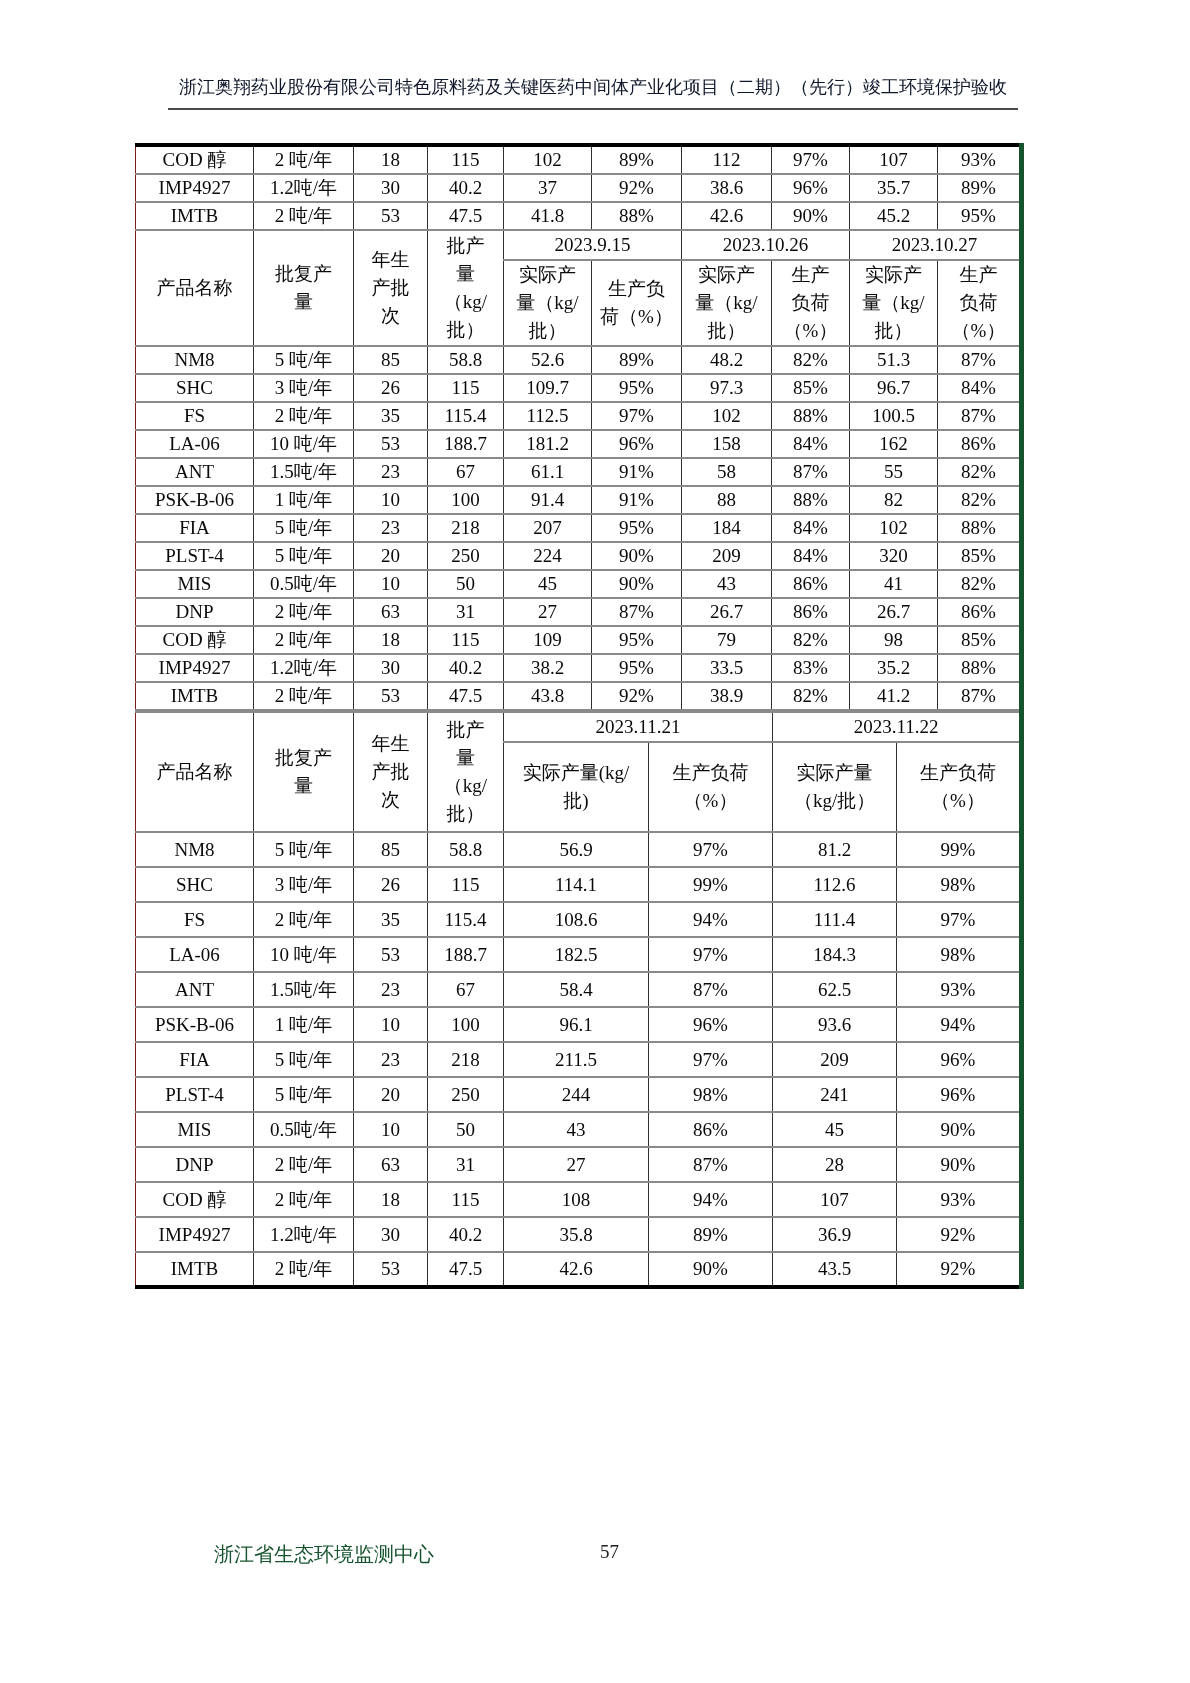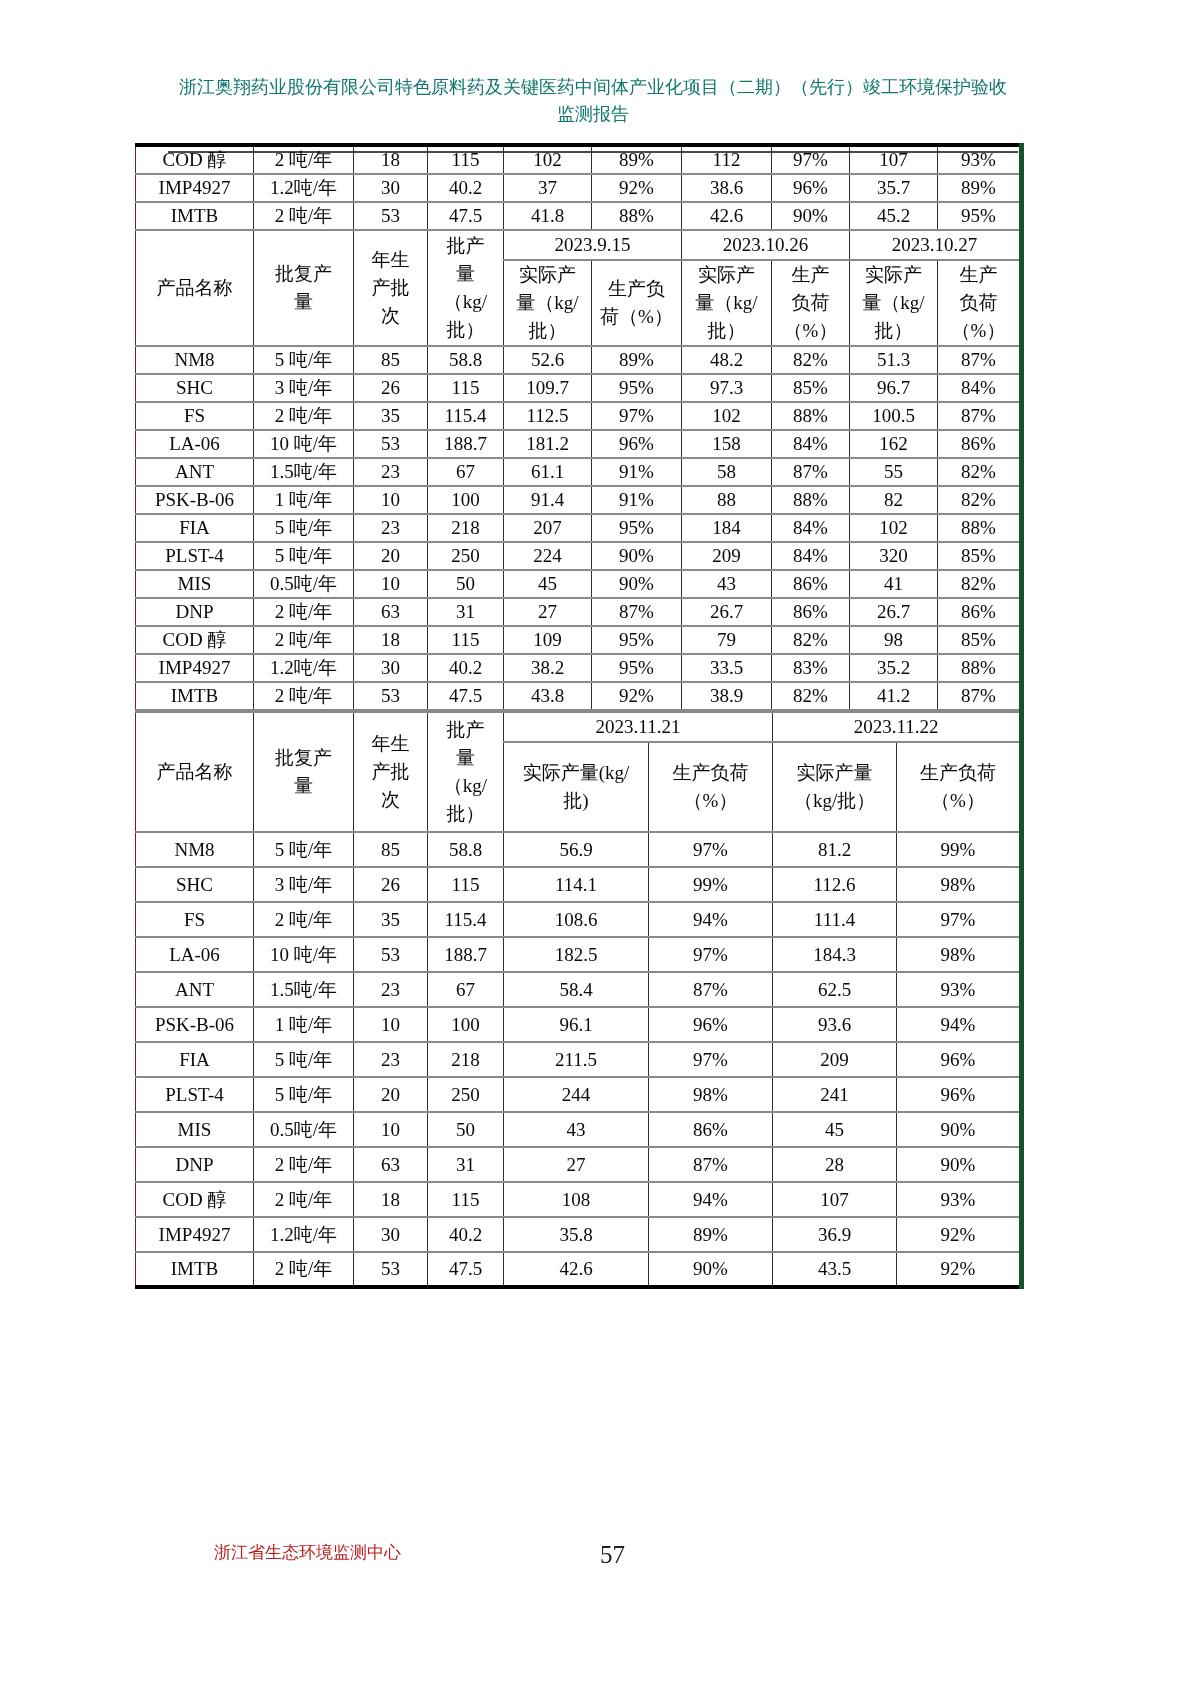--- a/index.html
+++ b/index.html
@@ -4,21 +4,21 @@
 <style>
   html,body { margin:0; padding:0; background:#ffffff; }
   .page {
     position:relative; width:1190px; height:1683px; background:#ffffff;
     font-family:"Liberation Serif","DejaVu Serif",serif; color:#000;
     overflow:hidden;
   }
   .doc-header {
     position:absolute; top:74px; left:168px; width:850px;
     text-align:center; font-size:18px; line-height:27px;
-    border-bottom:2px solid #4a4a4a; padding-bottom:23px; color:#0f766e;
+    border-bottom:2px solid #4a4a4a; padding-bottom:7px; color:#0f172a;
   }
   .tables { position:absolute; top:143px; left:135px; width:886px; }
   table {
     border-collapse:collapse; table-layout:fixed; width:886px;
     font-size:19px; color:#0a0a0a;
   }
   table.t1 { border-top:4px solid #000; }
   table.t2 { border-bottom:4px solid #000; }
   td {
     border-left:1px solid #2e2e2e; border-right:1px solid #2e2e2e;
@@ -28,34 +28,33 @@
   tr > td:first-child { border-left:1px solid #7f1d1d; }
   tr > td:last-child  { border-right:5px solid #14532d; }
   .rows-a tr, .rows-b tr { height:27px; }
   .rows-c tr { height:35px; }
   .date-row-1 { height:29px; }
   .sub-row-1  { height:84px; }
   .date-row-2 { height:30px; }
   .sub-row-2  { height:90px; }
   .hdr td { white-space:pre-line; line-height:28px; }
   .footer-org {
-    position:absolute; top:1541px; left:214px; font-size:17px; color:#b91c1c;
+    position:absolute; top:1541px; left:214px; font-size:20px; color:#14532d;
   }
   .footer-page {
-    position:absolute; top:1541px; left:600px; font-size:25px; color:#222;
+    position:absolute; top:1541px; left:600px; font-size:19px; color:#222;
   }
 </style>
 </head>
 <body>
 
 <div class="page">
 
   <div class="doc-header">
     <div>浙江奥翔药业股份有限公司特色原料药及关键医药中间体产业化项目（二期）（先行）竣工环境保护验收</div>
-    <div>监测报告</div>
   </div>
 
   <div class="tables">
 
     <table class="t1">
       <colgroup>
         <col style="width:118px">
           <col style="width:100px">
           <col style="width:74px">
         <col style="width:76px">

